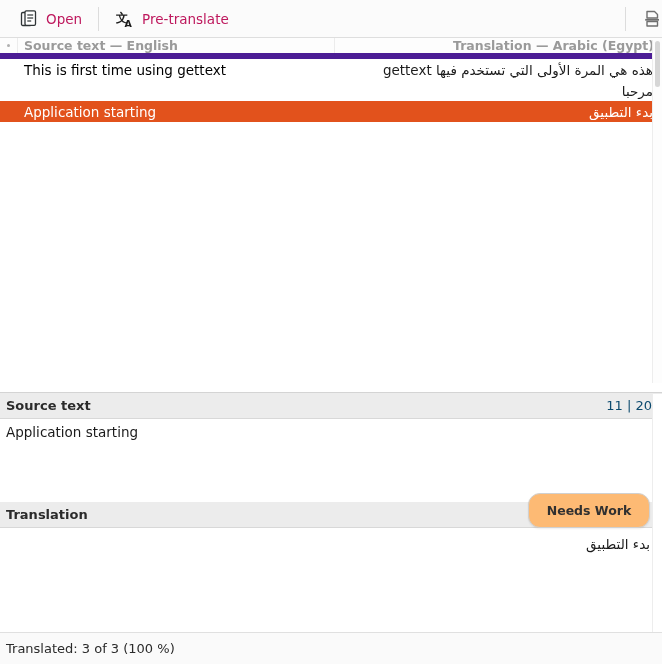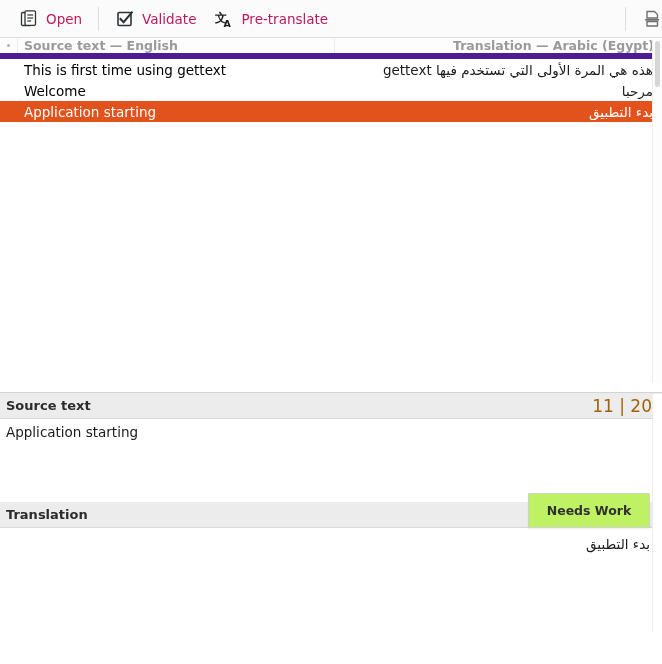--- a/index.html
+++ b/index.html
@@ -181,30 +181,30 @@
     padding: 0 10px 0 6px;
     font-size: 13px;
     font-weight: bold;
     color: #2b2b2b;
     box-sizing: border-box;
     position: relative;
   }
   .panel-head .counter {
     margin-left: auto;
     font-weight: normal;
-    font-size: 17px;
-    color: #a16207;
+    font-size: 13px;
+    color: #0c4a6e;
   }
   .needs-work {
     position: absolute;
     right: 12px;
     top: -9px;
-    background: #bef264;
+    background: #fdba74;
     border: 1px solid #d0d0d0;
-    border-radius: 1px;
+    border-radius: 12px;
     height: 35px;
     min-width: 122px;
     display: flex;
     align-items: center;
     justify-content: center;
     font-size: 12.5px;
     font-weight: bold;
     color: #303030;
     box-shadow: 0 1px 2px rgba(0,0,0,0.07);
     box-sizing: border-box;
@@ -288,29 +288,20 @@
           <line x1="8.3" y1="9" x2="14.2" y2="9" stroke="#2e3436" stroke-width="1.2"></line>
           <line x1="8.3" y1="12" x2="12.2" y2="12" stroke="#2e3436" stroke-width="1.2"></line>
         </svg>
       </span>
       <span class="label">Open</span>
     </div>
 
 
     <div class="tb-sep"></div>
 
-    <div class="tb-btn">
-      <span class="tb-icon">
-        <svg class="tb-icon" viewBox="0 0 20 20">
-          <rect x="3" y="3.5" width="13" height="13" rx="1" fill="none" stroke="#2e3436" stroke-width="1.6"></rect>
-          <path d="M5.5 10 L8.6 13.2 L16.8 3.4" fill="none" stroke="#2e3436" stroke-width="2.1" stroke-linecap="square"></path>
-        </svg>
-      </span>
-      <span class="label">Validate</span>
-    </div>
 
 
     <div class="tb-btn">
       <span class="tb-icon">
         <svg class="tb-icon" viewBox="0 0 20 20">
           <text x="1" y="12.5" font-family="DejaVu Sans, sans-serif" font-size="12" font-weight="bold" fill="#1b1b1b">文</text>
           <text x="9.5" y="17.5" font-family="DejaVu Sans, sans-serif" font-size="9.5" font-weight="bold" fill="#1b1b1b">A</text>
         </svg>
       </span>
       <span class="label">Pre-translate</span>
@@ -345,21 +336,20 @@
   <div class="list-body">
 
     <div class="row">
       <div class="cell-flag"></div>
       <div class="cell-src">This is first time using gettext</div>
       <div class="cell-trg">هذه هي المرة الأولى التي تستخدم فيها gettext</div>
     </div>
 
     <div class="row">
       <div class="cell-flag"></div>
-      <div class="cell-src">Welcome</div>
       <div class="cell-trg">مرحبا</div>
     </div>
 
     <div class="row selected">
       <div class="cell-flag"></div>
       <div class="cell-src">Application starting</div>
       <div class="cell-trg">بدء التطبيق</div>
     </div>
 
   </div>
@@ -377,19 +367,22 @@
   <div class="panel-head">
     <span>Translation</span>
     <div class="needs-work">
       <span>Needs Work</span>
     </div>
   </div>
   <div class="panel-body trg-body">
     <span>بدء التطبيق</span>
   </div>
 
+  <div class="statusbar">
+    <span>Translated: 3 of 3 (100 %)</span>
+  </div>
 
   <div class="vscroll-list">
     <div class="thumb"></div>
   </div>
   <div class="vscroll-panel"></div>
 
 </div>
 
 </body></html>

